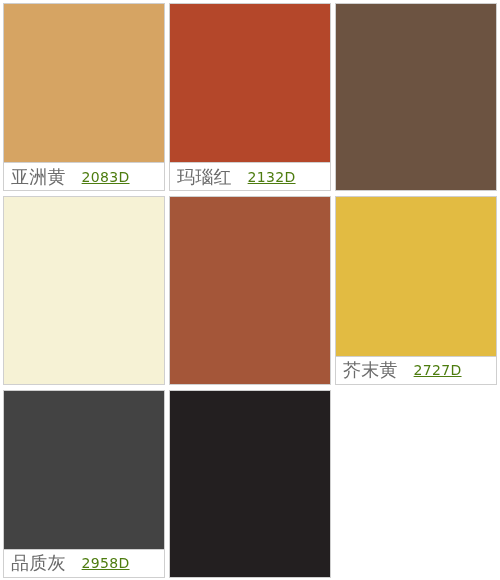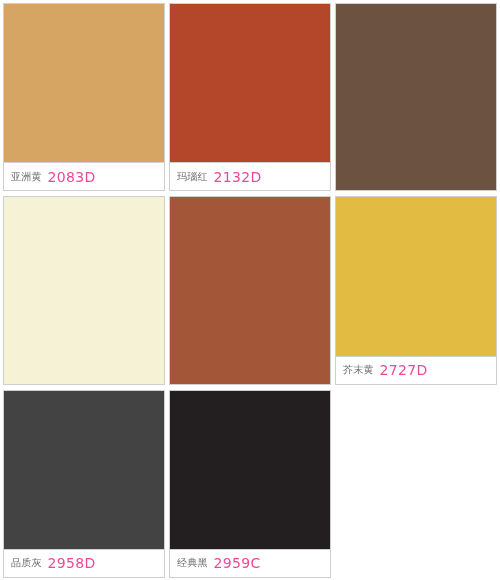--- a/index.html
+++ b/index.html
@@ -50,32 +50,33 @@
     background: #ffffff;
     border-top: 1px solid #cfcfcf;
     display: flex;
     align-items: center;
     padding-left: 7px;
     white-space: nowrap;
     overflow: hidden;
   }
 
   .swatch-name {
-    font-size: 10px;
+    font-size: 18px;
     color: #6b6b6b;
     letter-spacing: 0.2px;
     line-height: 1;
   }
 
   .swatch-code {
     font-size: 14px;
-    color: #ec4899;
+    color: #4d7c0f;
     line-height: 1;
-    margin-left: 6px;
+    margin-left: 16px;
     letter-spacing: 0.3px;
+    text-decoration: underline;
   }
 </style>
 </head>
 <body>
 
 <div class="palette-grid">
 
   <div class="swatch-card">
     <div class="swatch-color" style="background-color: rgb(214, 164, 99);"></div>
     <div class="swatch-label">
@@ -116,19 +117,15 @@
   <div class="swatch-card">
     <div class="swatch-color" style="background-color: rgb(67, 67, 67);"></div>
     <div class="swatch-label">
       <span class="swatch-name">品质灰</span>
       <span class="swatch-code">2958D</span>
     </div>
   </div>
 
   <div class="swatch-card">
     <div class="swatch-color" style="background-color: rgb(35, 31, 32);"></div>
-    <div class="swatch-label">
-      <span class="swatch-name">经典黑</span>
-      <span class="swatch-code">2959C</span>
-    </div>
   </div>
 
 </div>
 
 </body></html>

